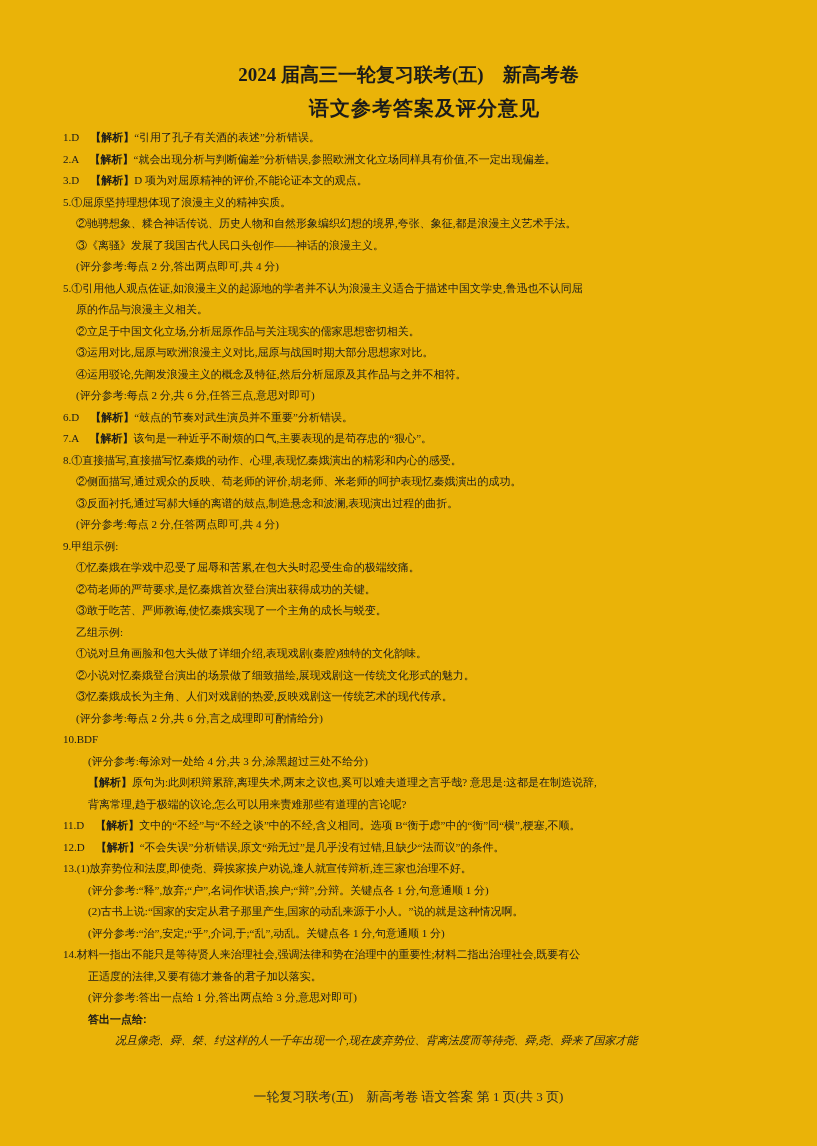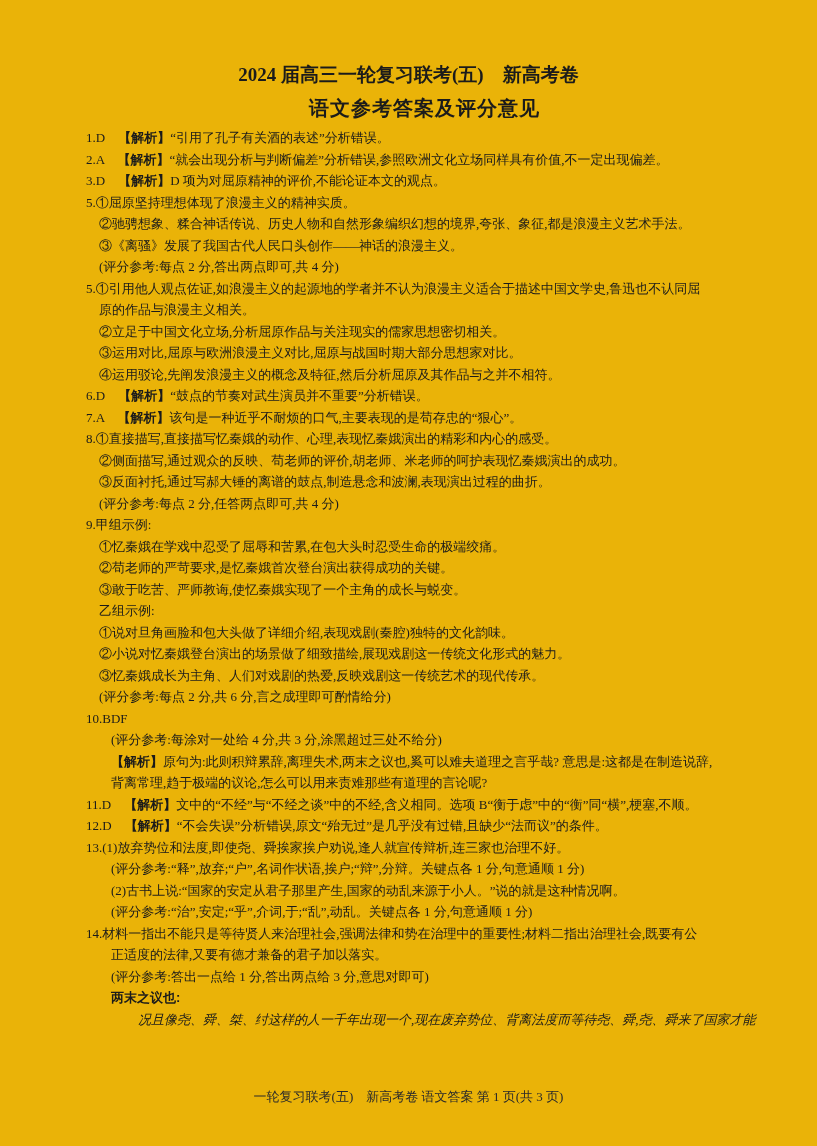--- a/index.html
+++ b/index.html
@@ -21,21 +21,21 @@
   .subtitle {
     position:absolute; top:95px; left:16px; width:100%;
     text-align:center;
     font-size:20px; font-weight:700;
     font-family:"Liberation Sans", sans-serif;
     letter-spacing:1px;
     margin:0;
   }
   .doc-body {
     position:absolute; top:127px; left:63px; right:56px;
-    font-size:13px; line-height:21.5px;margin-left:23px;
+    font-size:11px; line-height:21.5px;
   }
   .line { white-space:nowrap; }
   .i0 { padding-left:0; }
   .i1 { padding-left:13px; }
   .i2 { padding-left:25px; }
   .i3 { padding-left:52px; }
   .s-r { font-family:"Liberation Serif", serif; }
   .s-b { font-family:"Liberation Sans", sans-serif; font-weight:700; }
   .s-k { font-family:"Liberation Serif", serif; font-style:italic; }
   .footer {
@@ -57,20 +57,21 @@
       <div class="line i0"><span class="s-r">3.D　</span><span class="s-b">【解析】</span><span class="s-r">D 项为对屈原精神的评价,不能论证本文的观点。</span></div>
       <div class="line i0"><span class="s-r">5.①屈原坚持理想体现了浪漫主义的精神实质。</span></div>
       <div class="line i1"><span class="s-r">②驰骋想象、糅合神话传说、历史人物和自然形象编织幻想的境界,夸张、象征,都是浪漫主义艺术手法。</span></div>
       <div class="line i1"><span class="s-r">③《离骚》发展了我国古代人民口头创作——神话的浪漫主义。</span></div>
       <div class="line i1"><span class="s-r">(评分参考:每点 2 分,答出两点即可,共 4 分)</span></div>
       <div class="line i0"><span class="s-r">5.①引用他人观点佐证,如浪漫主义的起源地的学者并不认为浪漫主义适合于描述中国文学史,鲁迅也不认同屈</span></div>
       <div class="line i1"><span class="s-r">原的作品与浪漫主义相关。</span></div>
       <div class="line i1"><span class="s-r">②立足于中国文化立场,分析屈原作品与关注现实的儒家思想密切相关。</span></div>
       <div class="line i1"><span class="s-r">③运用对比,屈原与欧洲浪漫主义对比,屈原与战国时期大部分思想家对比。</span></div>
       <div class="line i1"><span class="s-r">④运用驳论,先阐发浪漫主义的概念及特征,然后分析屈原及其作品与之并不相符。</span></div>
+      <div class="line i1"><span class="s-r">(评分参考:每点 2 分,共 6 分,任答三点,意思对即可)</span></div>
       <div class="line i0"><span class="s-r">6.D　</span><span class="s-b">【解析】</span><span class="s-r">“鼓点的节奏对武生演员并不重要”分析错误。</span></div>
       <div class="line i0"><span class="s-r">7.A　</span><span class="s-b">【解析】</span><span class="s-r">该句是一种近乎不耐烦的口气,主要表现的是苟存忠的“狠心”。</span></div>
       <div class="line i0"><span class="s-r">8.①直接描写,直接描写忆秦娥的动作、心理,表现忆秦娥演出的精彩和内心的感受。</span></div>
       <div class="line i1"><span class="s-r">②侧面描写,通过观众的反映、苟老师的评价,胡老师、米老师的呵护表现忆秦娥演出的成功。</span></div>
       <div class="line i1"><span class="s-r">③反面衬托,通过写郝大锤的离谱的鼓点,制造悬念和波澜,表现演出过程的曲折。</span></div>
       <div class="line i1"><span class="s-r">(评分参考:每点 2 分,任答两点即可,共 4 分)</span></div>
       <div class="line i0"><span class="s-r">9.甲组示例:</span></div>
       <div class="line i1"><span class="s-r">①忆秦娥在学戏中忍受了屈辱和苦累,在包大头时忍受生命的极端绞痛。</span></div>
       <div class="line i1"><span class="s-r">②苟老师的严苛要求,是忆秦娥首次登台演出获得成功的关键。</span></div>
       <div class="line i1"><span class="s-r">③敢于吃苦、严师教诲,使忆秦娥实现了一个主角的成长与蜕变。</span></div>
@@ -85,17 +86,17 @@
       <div class="line i2"><span class="s-r">背离常理,趋于极端的议论,怎么可以用来责难那些有道理的言论呢?</span></div>
       <div class="line i0"><span class="s-r">11.D　</span><span class="s-b">【解析】</span><span class="s-r">文中的“不经”与“不经之谈”中的不经,含义相同。选项 B“衡于虑”中的“衡”同“横”,梗塞,不顺。</span></div>
       <div class="line i0"><span class="s-r">12.D　</span><span class="s-b">【解析】</span><span class="s-r">“不会失误”分析错误,原文“殆无过”是几乎没有过错,且缺少“法而议”的条件。</span></div>
       <div class="line i0"><span class="s-r">13.(1)放弃势位和法度,即使尧、舜挨家挨户劝说,逢人就宣传辩析,连三家也治理不好。</span></div>
       <div class="line i2"><span class="s-r">(评分参考:“释”,放弃;“户”,名词作状语,挨户;“辩”,分辩。关键点各 1 分,句意通顺 1 分)</span></div>
       <div class="line i2"><span class="s-r">(2)古书上说:“国家的安定从君子那里产生,国家的动乱来源于小人。”说的就是这种情况啊。</span></div>
       <div class="line i2"><span class="s-r">(评分参考:“治”,安定;“乎”,介词,于;“乱”,动乱。关键点各 1 分,句意通顺 1 分)</span></div>
       <div class="line i0"><span class="s-r">14.材料一指出不能只是等待贤人来治理社会,强调法律和势在治理中的重要性;材料二指出治理社会,既要有公</span></div>
       <div class="line i2"><span class="s-r">正适度的法律,又要有德才兼备的君子加以落实。</span></div>
       <div class="line i2"><span class="s-r">(评分参考:答出一点给 1 分,答出两点给 3 分,意思对即可)</span></div>
-      <div class="line i2"><span class="s-b">两末之议也:</span></div>
+      <div class="line i2"><span class="s-b">答出一点给:</span></div>
       <div class="line i3"><span class="s-k">况且像尧、舜、桀、纣这样的人一千年出现一个,现在废弃势位、背离法度而等待尧、舜,尧、舜来了国家才能</span></div>
     </div>
   <div class="footer">一轮复习联考(五)　新高考卷 语文答案 第 1 页(共 3 页)</div>
 </div>
 
 </body></html>

